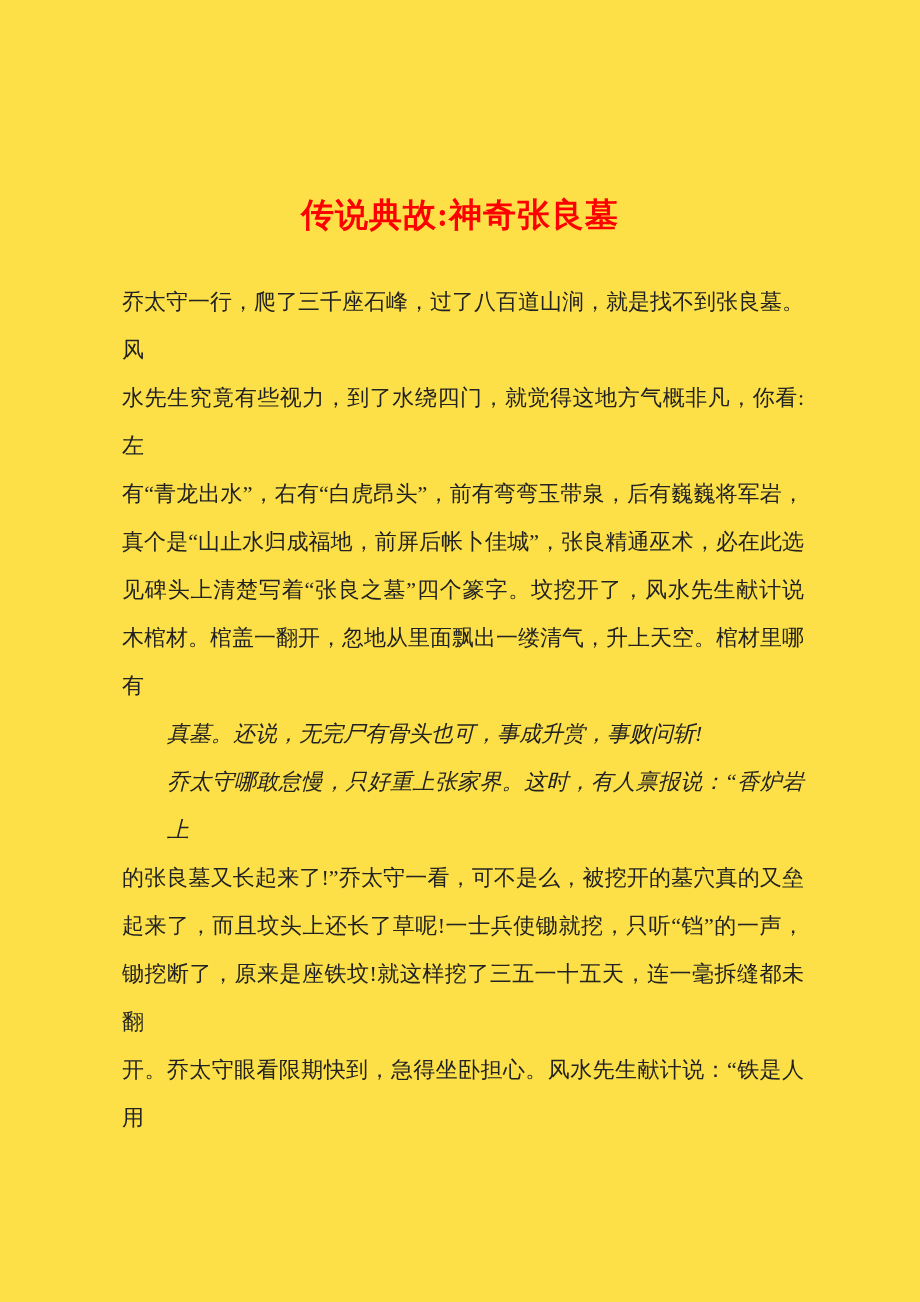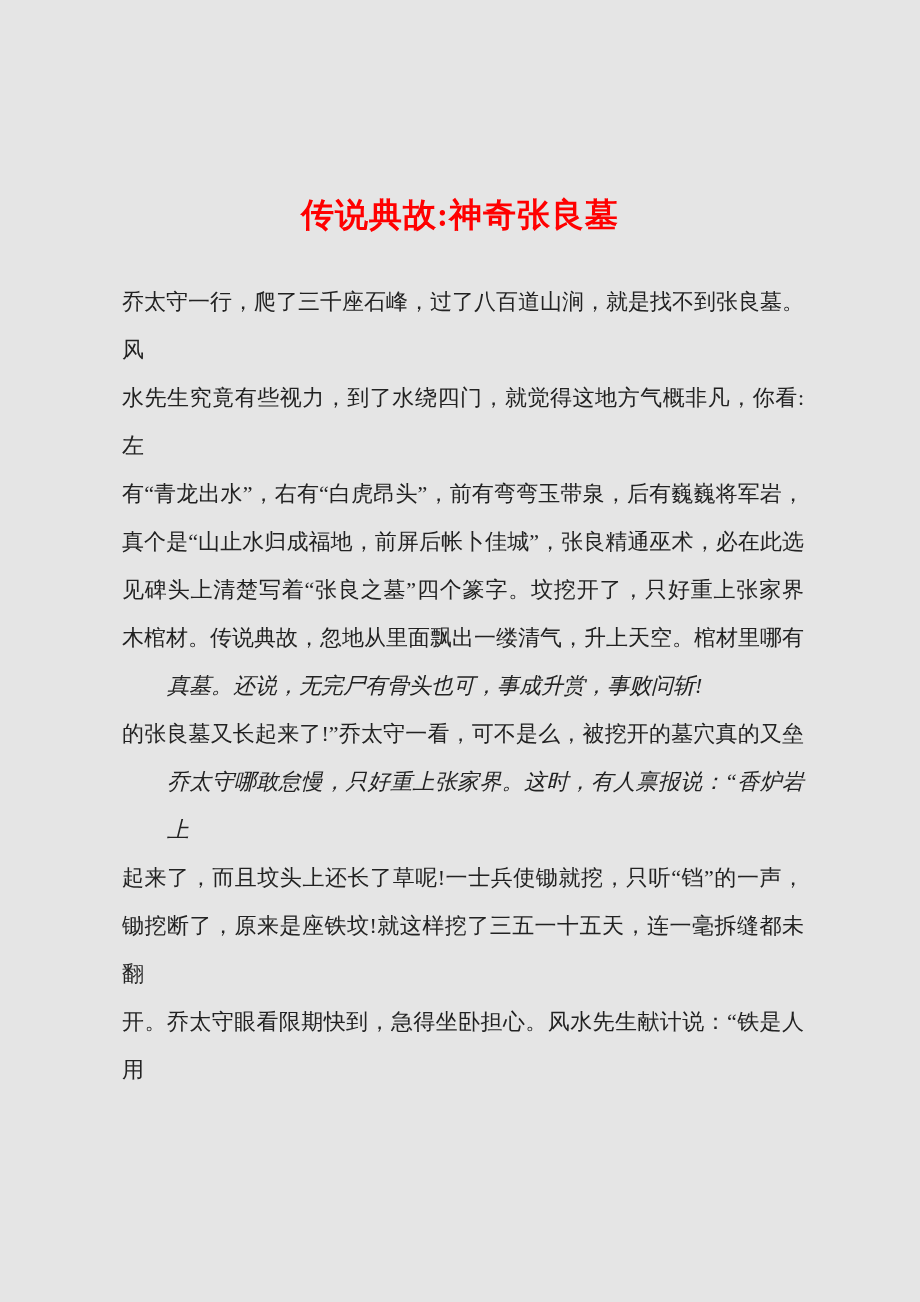--- a/index.html
+++ b/index.html
@@ -4,21 +4,21 @@
 <style>
   html, body {
     margin: 0;
     padding: 0;
     background: #ffffff;
   }
   .page {
     position: relative;
     width: 920px;
     height: 1302px;
-    background: #e5e5e5;
+    background: #fde047;
     overflow: hidden;
     font-family: "Liberation Serif", "DejaVu Serif", serif;
   }
   .doc-title {
     position: absolute;
     top: 193px;
     left: 0;
     width: 920px;
     text-align: center;
     font-size: 33px;
@@ -53,22 +53,22 @@
 </head>
 <body>
 
 <div class="page">
   <div class="doc-title" style="color: rgb(255, 0, 0);">传说典故:神奇张良墓</div>
   <div class="doc-body" style="color: rgb(34, 34, 34);">
       <div class="line just">乔太守一行，爬了三千座石峰，过了八百道山涧，就是找不到张良墓。风</div>
       <div class="line just">水先生究竟有些视力，到了水绕四门，就觉得这地方气概非凡，你看: 左</div>
       <div class="line just">有“青龙出水”，右有“白虎昂头”，前有弯弯玉带泉，后有巍巍将军岩，</div>
       <div class="line just">真个是“山止水归成福地，前屏后帐卜佳城”，张良精通巫术，必在此选</div>
-      <div class="line just">见碑头上清楚写着“张良之墓”四个篆字。坟挖开了，只好重上张家界</div>
-      <div class="line just">木棺材。传说典故，忽地从里面飘出一缕清气，升上天空。棺材里哪有</div>
+      <div class="line just">见碑头上清楚写着“张良之墓”四个篆字。坟挖开了，风水先生献计说</div>
+      <div class="line just">木棺材。棺盖一翻开，忽地从里面飘出一缕清气，升上天空。棺材里哪有</div>
       <div class="line indent">真墓。还说，无完尸有骨头也可，事成升赏，事败问斩!</div>
+      <div class="line indent just">乔太守哪敢怠慢，只好重上张家界。这时，有人禀报说：“香炉岩上</div>
       <div class="line just">的张良墓又长起来了!”乔太守一看，可不是么，被挖开的墓穴真的又垒</div>
-      <div class="line indent just">乔太守哪敢怠慢，只好重上张家界。这时，有人禀报说：“香炉岩上</div>
       <div class="line just">起来了，而且坟头上还长了草呢!一士兵使锄就挖，只听“铛”的一声，</div>
       <div class="line just">锄挖断了，原来是座铁坟!就这样挖了三五一十五天，连一毫拆缝都未翻</div>
       <div class="line just">开。乔太守眼看限期快到，急得坐卧担心。风水先生献计说：“铁是人用</div>
     </div>
 </div>
 
 </body></html>

